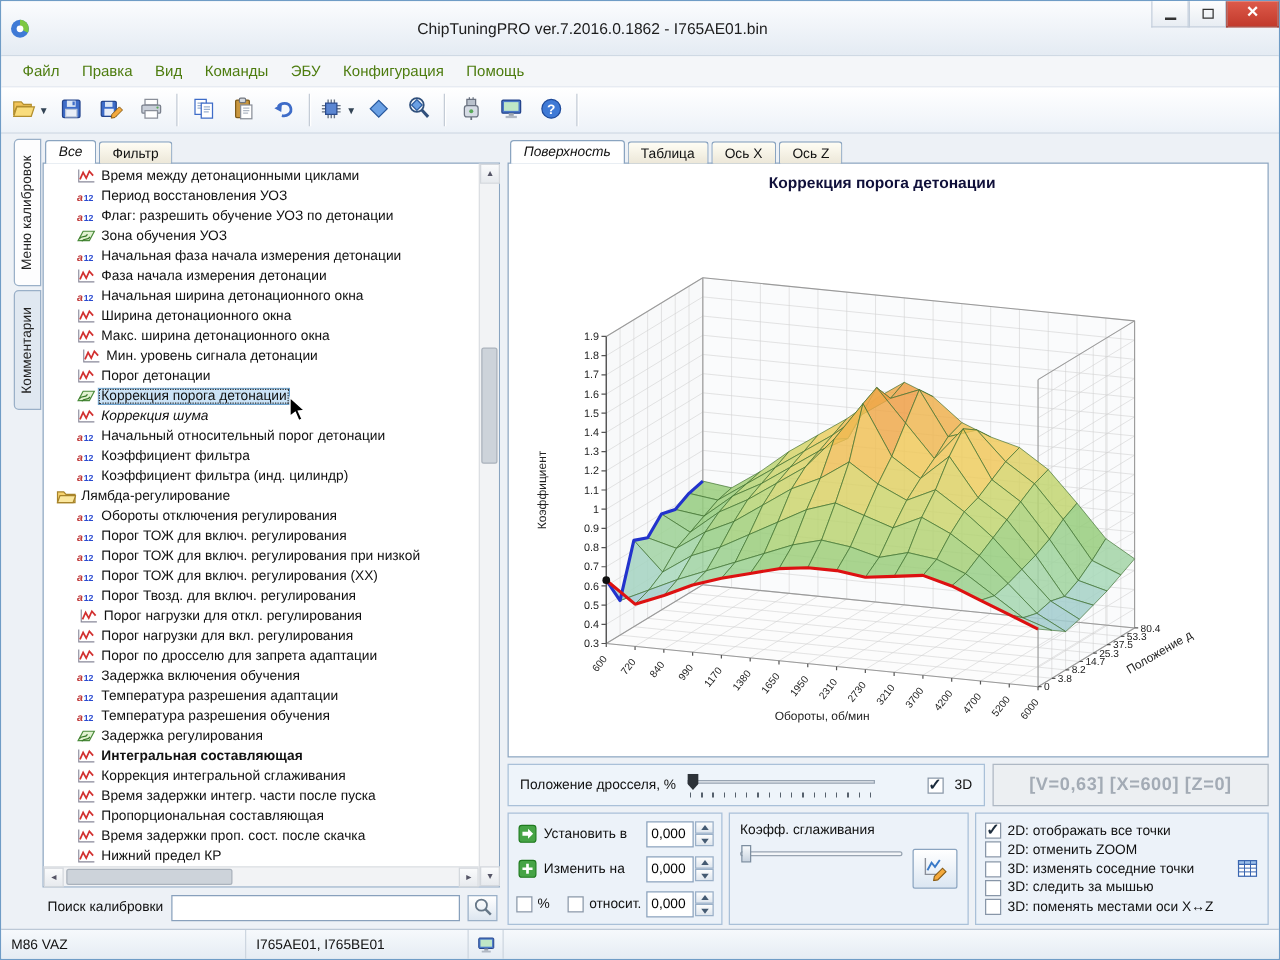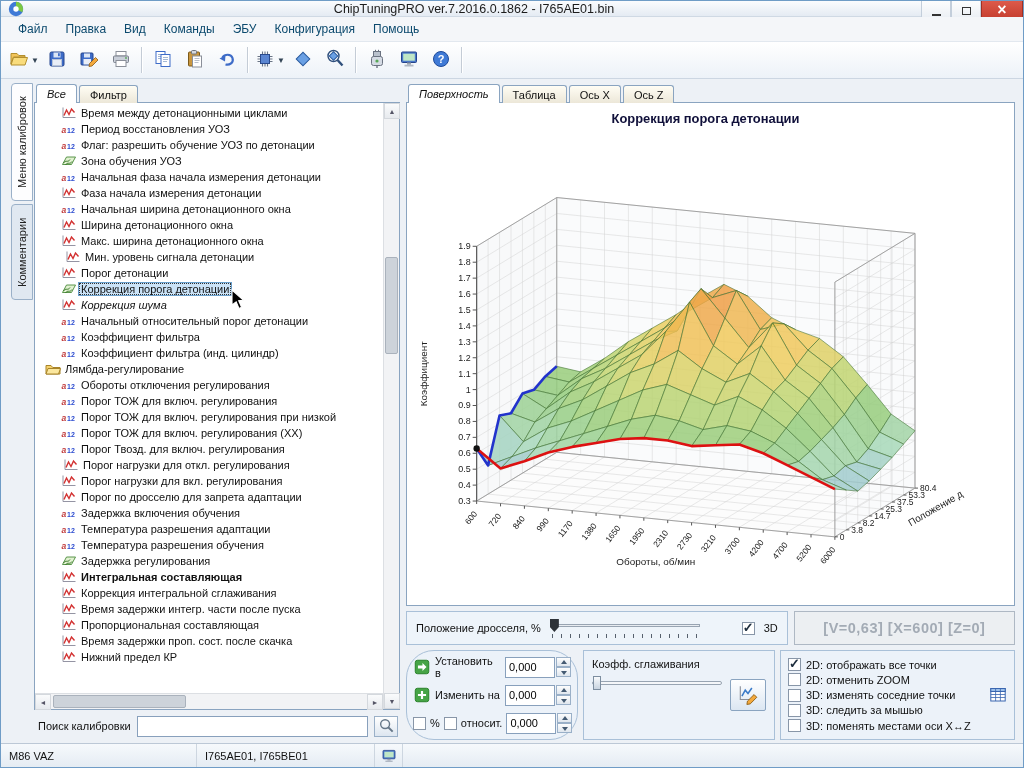--- a/index.html
+++ b/index.html
@@ -1,31 +1,31 @@
 <!DOCTYPE html>
 <html><head>
 <meta charset="utf-8">
 <style>
 *{margin:0;padding:0;box-sizing:border-box;font-family:"Liberation Sans",sans-serif;}
 html,body{width:1024px;height:768px;}
 body{background:#8ea6bd;overflow:hidden;}
 .window{position:absolute;inset:0;background:#edf1f6;border:1px solid #6f9cc6;display:flex;flex-direction:column;}
 
-.titlebar{height:16px;background:linear-gradient(#fbfcfe,#e4ebf3);display:flex;align-items:center;border-bottom:1px solid #cfd9e4;padding-left:6px;}
+.titlebar{height:44px;background:linear-gradient(#fbfcfe,#e4ebf3);display:flex;align-items:center;border-bottom:1px solid #cfd9e4;padding-left:6px;}
 .app-icon{width:20px;height:20px;display:flex;align-items:center;}
 .title{flex:1;text-align:center;font-size:12.5px;color:#1c1c1c;}
 .winbtns{display:flex;align-self:flex-start;}
 .wbtn{width:30px;height:21px;display:flex;align-items:center;justify-content:center;border:1px solid #c3cedb;border-top:none;background:linear-gradient(#fdfdfd,#e8edf3);cursor:default;}
 .wbtn .mini{width:9px;height:2px;background:#333;margin-top:7px;}
 .wbtn .maxi{width:9px;height:8px;border:1.5px solid #333;}
 .wbtn.close{width:42px;background:linear-gradient(#e express 0,#0 0);background:linear-gradient(#dd5a4a,#c23a2c);border-color:#a03024;}
 .wbtn.close::before{content:"×";color:#fff;font-size:16px;font-weight:bold;line-height:1;margin-top:-2px;}
 
 .menubar{height:25px;background:#f4f6f9;display:flex;align-items:center;padding-left:8px;border-bottom:1px solid #e2e8ef;}
-.menu-item{font-size:12px;color:#0c4a6e;padding:4px 9px;cursor:default;}
+.menu-item{font-size:12px;color:#4d7c0f;padding:4px 9px;cursor:default;}
 
 .toolbar{height:37px;background:linear-gradient(#ffffff,#edf2f8);display:flex;align-items:center;padding-left:6px;border-bottom:1px solid #ccd6e2;}
 .tb-btn{height:28px;min-width:30px;display:flex;align-items:center;justify-content:center;margin:0 1px;border:1px solid transparent;border-radius:2px;background:transparent;cursor:default;}
 .tb-btn .dd{font-size:8px;color:#345;margin-left:2px;}
 .tb-sep{width:2px;height:26px;border-left:1px solid #c4ccd6;border-right:1px solid #ffffff;margin:0 4px;}
 
 .main{flex:1;display:flex;padding:3px 8px 3px 10px;background:#edf1f6;min-height:0;}
 .side-strip{width:23px;display:flex;flex-direction:column;gap:3px;padding-top:1px;}
 .vtab{width:22px;display:flex;align-items:center;justify-content:center;writing-mode:vertical-rl;transform:rotate(180deg);font-size:11px;color:#222;border:1px solid #9ab0c8;background:#e0e8f1;border-radius:0 4px 4px 0;cursor:default;}
 .vtab.active{background:#fdfdfe;}
@@ -67,26 +67,26 @@
 .throttle-box{flex:1.65;border:1px solid #a9c0d8;background:#eef4fa;display:flex;align-items:center;padding:0 9px;gap:9px;}
 .coords-box{flex:1;border:1px solid #aeb8c4;background:#eceff2;display:flex;align-items:center;justify-content:center;font-size:14.5px;font-weight:bold;color:#a3abb5;letter-spacing:.5px;}
 .slider{position:relative;width:150px;height:24px;flex:0 0 150px;}
 .slider .groove{position:absolute;left:0;right:0;top:8px;height:3px;background:#e8ecf1;border:1px solid #98a4b2;}
 .slider .thumb{position:absolute;left:0;top:3px;width:9px;height:13px;background:#2d3238;clip-path:polygon(0 0,100% 0,100% 62%,50% 100%,0 62%);}
 .slider .ticks{position:absolute;left:2px;right:2px;top:18px;height:4px;background-image:repeating-linear-gradient(to right,#56606c 0,#56606c 1px,transparent 1px,transparent 9px);}
 .cb{width:13px;height:13px;flex:0 0 13px;display:inline-block;border:1px solid #8896a8;background:#fff;position:relative;}
 .cb.checked::before{content:"✓";position:absolute;left:0px;top:-3px;font-size:13px;font-weight:bold;color:#1c2c3c;}
 .controls-row{height:90px;margin-top:5px;display:flex;gap:5px;}
 .grp{border:1px solid #a9c0d8;background:#ecf2f9;}
-.grp.edit{width:172px;padding:5px 6px;display:flex;flex-direction:column;justify-content:space-between;border-radius:28px;}
+.grp.edit{width:172px;padding:5px 6px;display:flex;flex-direction:column;justify-content:space-between;}
 .edit-row{display:flex;align-items:center;gap:4px;height:22px;}
 .edit-row .g-icon{width:18px;height:18px;flex:0 0 18px;}
 .edit-row .lbl{flex:1;}
 .spin{display:flex;align-items:center;}
-.spin-val{width:50px;height:21px;border:1px solid #88a0bc;font-size:11px;padding:0 3px;background:#fff;}
+.spin-val{width:38px;height:21px;border:1px solid #88a0bc;font-size:11px;padding:0 3px;background:#fff;}
 .spin-btns{display:flex;flex-direction:column;margin-left:1px;}
 .sp{width:15px;height:10px;border:1px solid #9ab0c8;background:linear-gradient(#fdfdfd,#dfe6ee);display:flex;align-items:center;justify-content:center;}
 .sp.up::before{content:"";border:3px solid transparent;border-bottom:4px solid #445a72;margin-top:-4px;}
 .sp.down::before{content:"";border:3px solid transparent;border-top:4px solid #445a72;margin-bottom:-4px;}
 .grp.smooth{width:192px;padding:7px 8px;display:flex;gap:8px;}
 .smooth-left{flex:1;display:flex;flex-direction:column;gap:4px;}
 .smooth-slider{position:relative;height:18px;}
 .smooth-slider .groove{position:absolute;left:0;right:0;top:7px;height:4px;background:#f4f6f9;border:1px solid #98a4b2;border-radius:2px;}
 .smooth-slider .thumb{position:absolute;left:1px;top:2px;width:8px;height:14px;background:linear-gradient(#f8fafc,#c9d4e0);border:1px solid #7d8ea0;}
 .smooth-btn{width:36px;height:32px;align-self:center;border:1px solid #8aa4c0;background:linear-gradient(#ffffff,#dbe6f2);border-radius:2px;display:flex;align-items:center;justify-content:center;}

